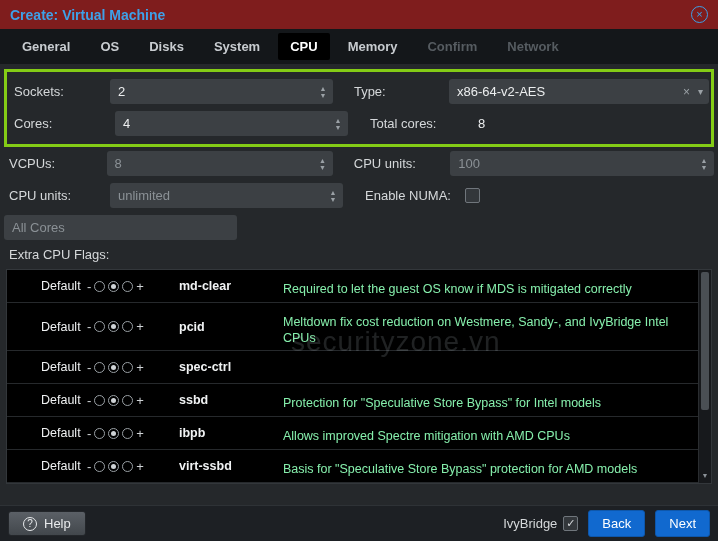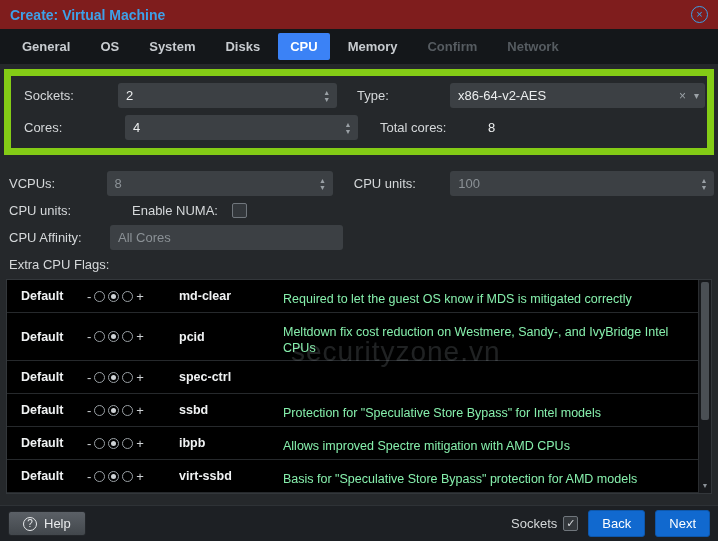--- a/index.html
+++ b/index.html
@@ -25,29 +25,29 @@
   }
   
   .tabbar {
     height:35px; background:#14171a;
     display:flex; align-items:center; padding:0 10px; gap:6px;
   }
   .tab {
     padding:6px 12px; font-size:13px; color:#c8ccd0; border-radius:2px;
     font-weight:600; cursor:pointer; white-space:nowrap;
   }
-  .tab.active { background:#3b82f6; color:#ffffff; }
+  .tab.active { background:#000000; color:#ffffff; }
   .tab.disabled { color:#565c61; }
   
   .content {
     position:absolute; top:64px; left:0; right:0; bottom:36px;
     background:#25282b; padding:5px 4px;
   }
   .highlight {
-    border:7px solid #84cc16; padding:7px 2px 1px 8px; margin-bottom:16px;
+    border:3px solid #84cc16; padding:7px 2px 1px 2px; margin-bottom:4px;
   }
   .frow { display:flex; align-items:center; margin-bottom:7px; }
   .flabel { width:106px; padding-left:5px; color:#d5d8da; }
   .flabel-r { width:100px; color:#d5d8da; }
   .spacer { width:22px; }
   .ffield {
     width:233px; height:25px; background:#3c4044; border-radius:3px;
     position:relative; display:flex; align-items:center;
     padding:0 20px 0 8px; color:#eceeef; cursor:text;
   }
@@ -75,21 +75,21 @@
     position:relative; margin:0 2px; background:#000;
     border:1px solid #33373b;
   }
   .flag-row {
     display:grid; grid-template-columns:66px 92px 104px 1fr;
     align-items:center; min-height:33px;
     padding:4px 20px 4px 14px; border-bottom:1px solid #26292c;
     font-size:12.5px; background:#000;
   }
   .flag-row:last-child { border-bottom:none; }
-  .flag-state { font-weight:bold; color:#f0f2f3; }
+  .flag-state { font-weight:normal; color:#f0f2f3;margin-left:20px; }
   .flag-name { font-weight:bold; color:#f0f2f3; }
   .flag-desc { color:#86efac; line-height:1.25;margin-top:8px; }
   .tri { display:flex; align-items:center; gap:3px; color:#cfd3d6; }
   .tri .sign { font-size:13px; cursor:pointer; }
   .circ {
     width:11px; height:11px; border:1px solid #9aa0a5; border-radius:50%;
     position:relative; cursor:pointer; background:transparent;
   }
   .circ.mid::after {
     content:""; position:absolute; inset:2px; border-radius:50%;
@@ -139,22 +139,22 @@
 <body>
 
 <div class="titlebar">
   <span class="title">Create: Virtual Machine</span>
   <span class="close-btn">×</span>
 </div>
 
 <div class="tabbar">
   <span class="tab">General</span>
   <span class="tab">OS</span>
+  <span class="tab">Disks</span>
   <span class="tab">System</span>
-  <span class="tab">Disks</span>
   <span class="tab active">CPU</span>
   <span class="tab">Memory</span>
   <span class="tab disabled">Confirm</span>
   <span class="tab disabled">Network</span>
 </div>
 
 <div class="content">
 
   <div class="highlight">
     <div class="frow">
@@ -206,26 +206,32 @@
       <div class="ffield wide">
         <span class="val dim">100</span>
         <span class="spin">
           <span>▲</span>
           <span>▼</span>
         </span>
       </div>
     </div>
     <div class="frow">
       <span class="flabel">CPU units:</span>
+      <div class="ffield">
+        <span class="val dim">unlimited</span>
+        <span class="spin">
+          <span>▲</span>
+          <span>▼</span>
+        </span>
+      </div>
       <span class="spacer"></span>
       <span class="flabel-r">Enable NUMA:</span>
       <span class="checkbox"></span>
     </div>
     <div class="frow">
-      <span class="flabel">CPU Affinity:</span>
       <div class="ffield" style="padding-right:8px;">
         <span class="val dim">All Cores</span>
       </div>
     </div>
   </div>
 
   <div class="section-label">Extra CPU Flags:</div>
 
   <div class="flags">
 
@@ -316,19 +322,19 @@
 
 </div>
 
 <div class="footer">
   <div class="help-btn">
     <span class="help-icon">?</span>
     <span>Help</span>
   </div>
   <div class="footer-right">
     <span class="advanced">
-      <span>Sockets</span>
+      <span>IvyBridge</span>
       <span class="checkbox">✓</span>
     </span>
     <button class="btn">Back</button>
     <button class="btn">Next</button>
   </div>
 </div>
 
 </body></html>

